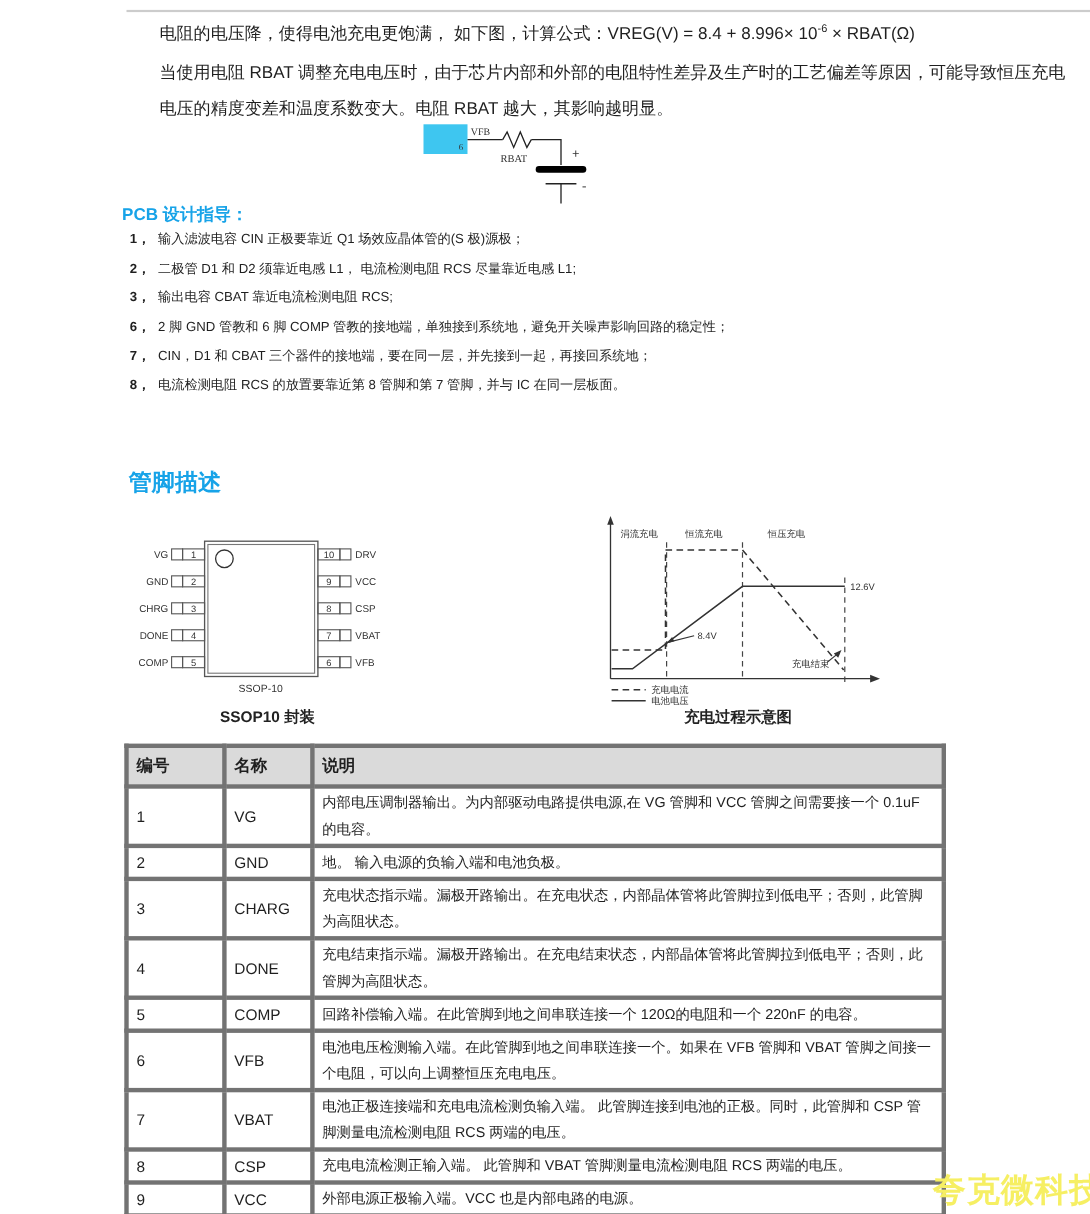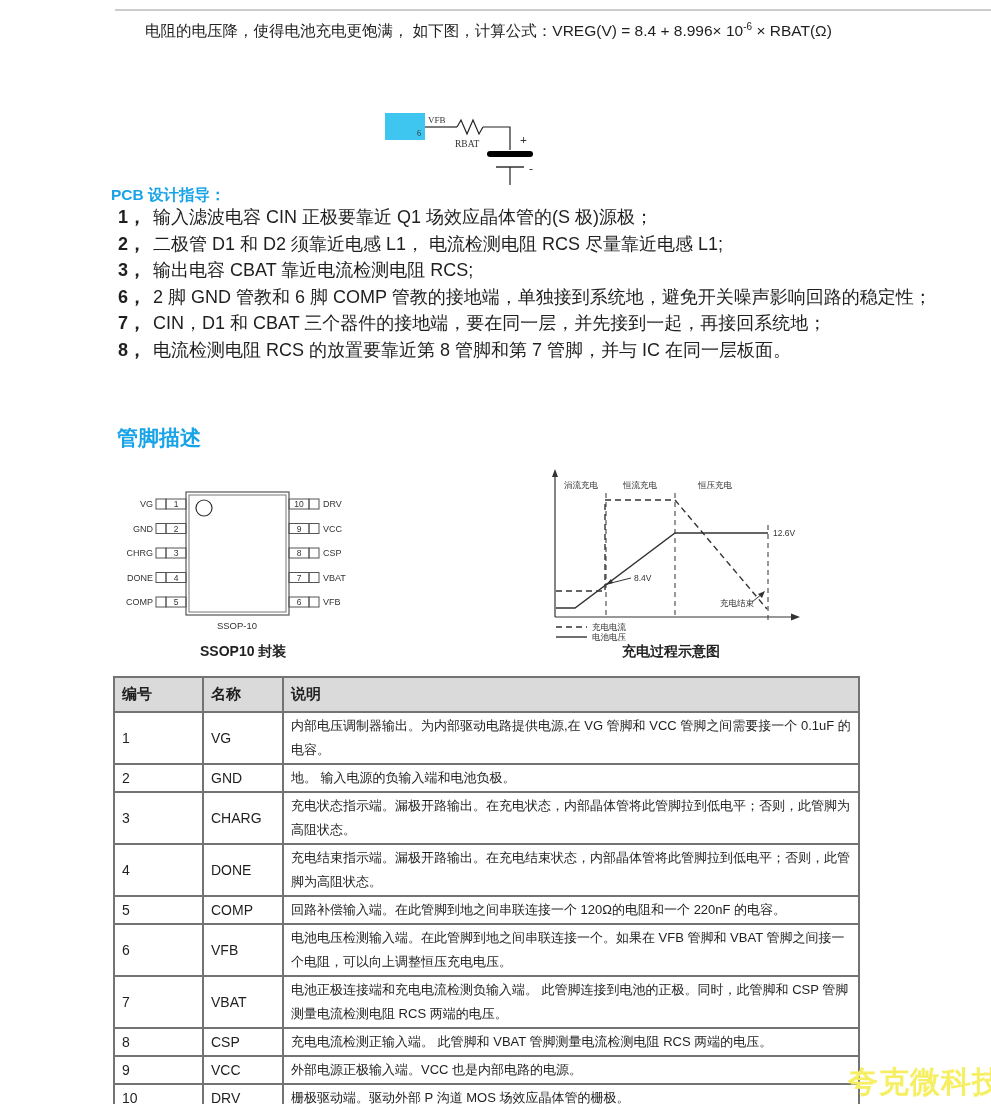--- a/index.html
+++ b/index.html
@@ -4,48 +4,49 @@
 <style>
   html,body{margin:0;padding:0;background:#ffffff;}
   .page{position:relative;width:991px;height:1104px;background:#ffffff;overflow:hidden;
         font-family:"Liberation Sans","DejaVu Sans",sans-serif;color:#1f1f1f;padding-left:34px;}
   .topline{position:absolute;left:115px;right:0;top:9px;height:2px;background:#cccccc;}
   #para1{position:absolute;left:145px;top:12px;width:830px;font-size:15.5px;line-height:30px;margin:0;}
   #para1 sup{font-size:10px;}
   #para2{position:absolute;left:145px;top:50px;width:828px;font-size:15.5px;line-height:33px;margin:0;}
   .h-blue{color:#17a3e8;font-weight:bold;}
   #pcb-heading{position:absolute;left:111px;top:185px;font-size:15.5px;}
-  .pcb-list{position:absolute;left:118px;top:204px;width:850px;font-size:18px;line-height:26.6px;}
+  .pcb-list{position:absolute;left:118px;top:204px;width:850px;font-size:12px;line-height:26.6px;}
   .pcb-item b{margin-right:7px;}
   #pin-heading{position:absolute;left:117px;top:424px;font-size:21px;}
   .fig{position:absolute;}
   .fig-caption{position:absolute;font-size:14px;font-weight:bold;color:#222;}
   #cap-pkg{left:200px;top:643px;}
   #cap-chart{left:622px;top:643px;}
   svg text{fill:#333;}
   .serif{font-family:"Liberation Serif","DejaVu Serif",serif;}
   table.pins{position:absolute;left:113px;top:676px;width:747px;border-collapse:collapse;
              font-size:14px;table-layout:fixed;}
-  table.pins th,table.pins td{border:2px solid #737373;padding:1px 7px;vertical-align:middle;}
+  table.pins th,table.pins td{border:4px solid #737373;padding:1px 7px;vertical-align:middle;}
   table.pins{border:2px solid #3c3c3c;}
   table.pins th{background:#dadada;font-weight:bold;text-align:left;height:31px;font-size:15px;}
   td.c-desc{font-size:13px;line-height:24px;}
   tr.r1{height:26px;} tr.r2{height:52px;}
   .watermark{position:absolute;left:848px;top:1062px;font-size:30px;color:#f6ef63;
              font-weight:bold;letter-spacing:1px;white-space:nowrap;}
 </style>
 </head>
 <body>
 
 <div class="page">
 
   <div class="topline"></div>
 
   <p id="para1"><span>电阻的电压降，使得电池充电更饱满， 如下图，计算公式：VREG(V)  = 8.4 + 8.996× 10</span><sup>-6</sup><span> × RBAT(Ω)</span></p>
 
+  <p id="para2">当使用电阻 RBAT 调整充电电压时，由于芯片内部和外部的电阻特性差异及生产时的工艺偏差等原因，可能导致恒压充电电压的精度变差和温度系数变大。电阻 RBAT 越大，其影响越明显。</p>
 
   <svg class="fig" style="left:383px;top:110px;" width="200" height="82" viewBox="0 0 200 82">
     <rect x="2" y="3" width="40" height="27" fill="#3ec6f0"></rect>
     <text class="serif" x="34" y="26" font-size="8">6</text>
     <text class="serif" x="45" y="13" font-size="9">VFB</text>
     <path d="M42,17 L74,17" stroke="#222" stroke-width="1.2" fill="none"></path>
     <polyline points="74,17 78,10 84,24 90,10 96,24 100,17" stroke="#222" stroke-width="1.2" fill="none"></polyline>
     <text class="serif" x="72" y="37" font-size="9.5">RBAT</text>
     <path d="M100,17 L127,17 L127,40" stroke="#222" stroke-width="1.2" fill="none"></path>
     <text class="serif" x="137" y="34" font-size="12" font-weight="bold">+</text>

